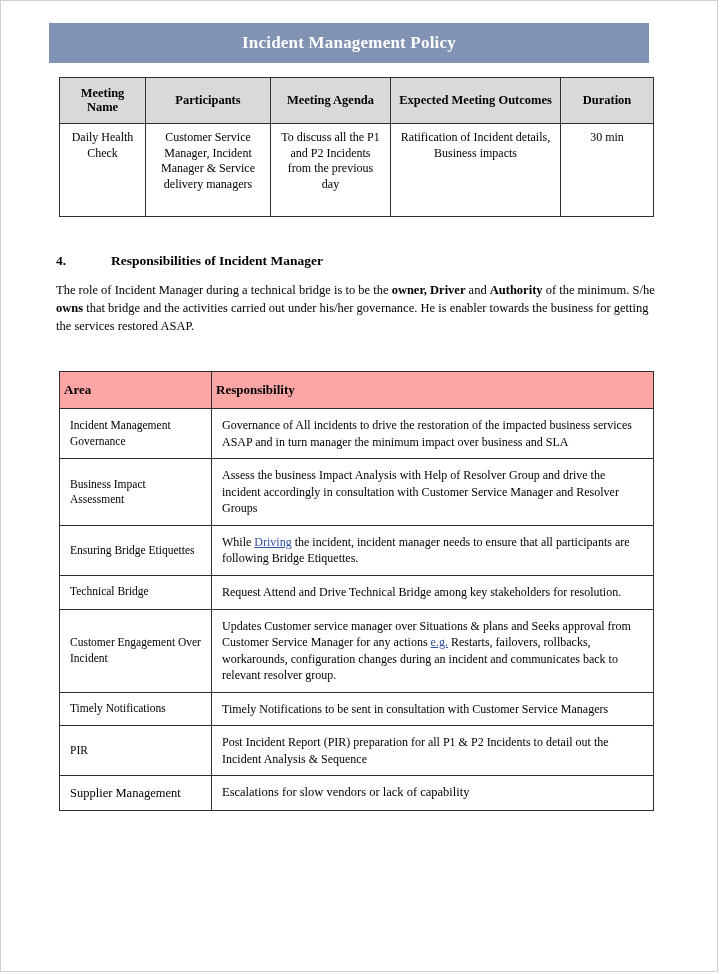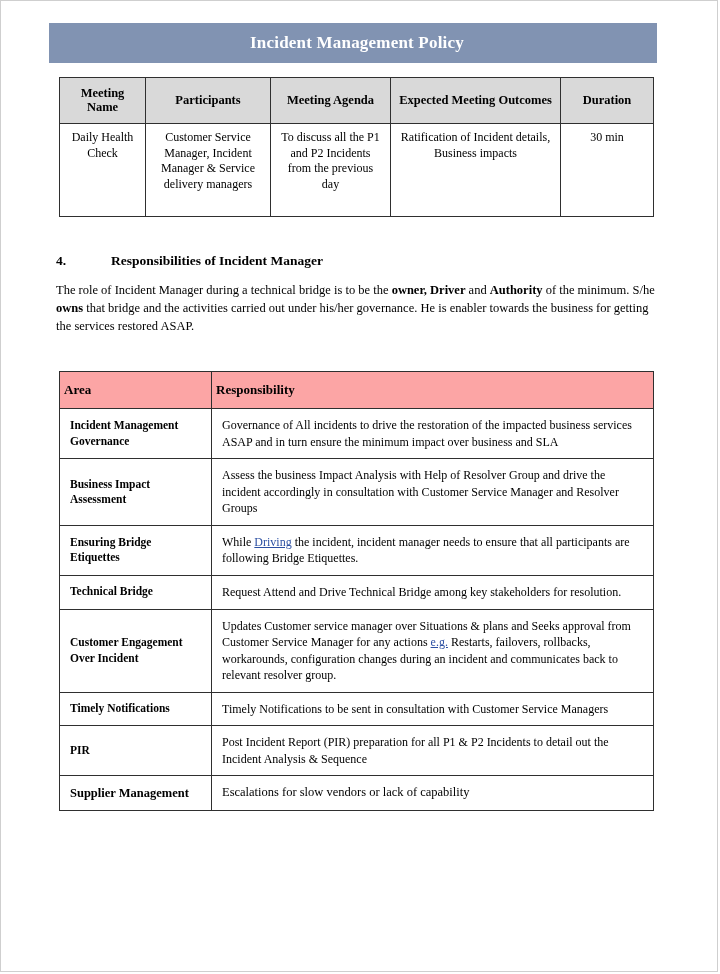--- a/index.html
+++ b/index.html
@@ -26,21 +26,20 @@
   .banner {
     position: absolute;
     left: 48px;
     top: 22px;
     width: 600px;
     height: 40px;
     background: #8193b2;
     display: flex;
     align-items: center;
     justify-content: center;
-    padding-left: 8px;
   }
   .banner-title {
     color: #ffffff;
     font-size: 17px;
     font-weight: bold;
     font-family: "Liberation Serif", serif;
     letter-spacing: 0.2px;
   }
 
   .content {
@@ -109,21 +108,21 @@
   }
   #resp-table th {
     background: #fca5a5;
     text-align: left;
     font-size: 13px;
     font-weight: bold;
     padding: 10px 4px;
   }
   #resp-table td.area {
     font-size: 11.5px;
-    font-weight: bold;
+    font-weight: normal;
     line-height: 1.35;
     vertical-align: middle;
     padding: 8px 10px;
     width: 152px;
   }
   #resp-table td.resp {
     font-size: 12px;
     line-height: 1.38;
     vertical-align: middle;
     padding: 8px 10px;
@@ -192,21 +191,21 @@
       </colgroup>
       <thead>
         <tr>
           <th>Area</th>
           <th>Responsibility</th>
         </tr>
       </thead>
       <tbody>
         <tr>
           <td class="area">Incident Management Governance</td>
-          <td class="resp">Governance of All incidents to drive the restoration of the impacted business services ASAP and in turn ensure the minimum impact over business and SLA</td>
+          <td class="resp">Governance of All incidents to drive the restoration of the impacted business services ASAP and in turn manager the minimum impact over business and SLA</td>
         </tr>
         <tr>
           <td class="area">Business Impact Assessment</td>
           <td class="resp">Assess the business Impact Analysis with Help of Resolver Group and drive the incident accordingly in consultation with Customer Service Manager and Resolver Groups</td>
         </tr>
         <tr>
           <td class="area">Ensuring Bridge Etiquettes</td>
           <td class="resp"><span>While </span><a class="lnk" href="#">Driving</a><span> the incident, incident manager needs to ensure that all participants are following Bridge Etiquettes.</span></td>
         </tr>
         <tr>

